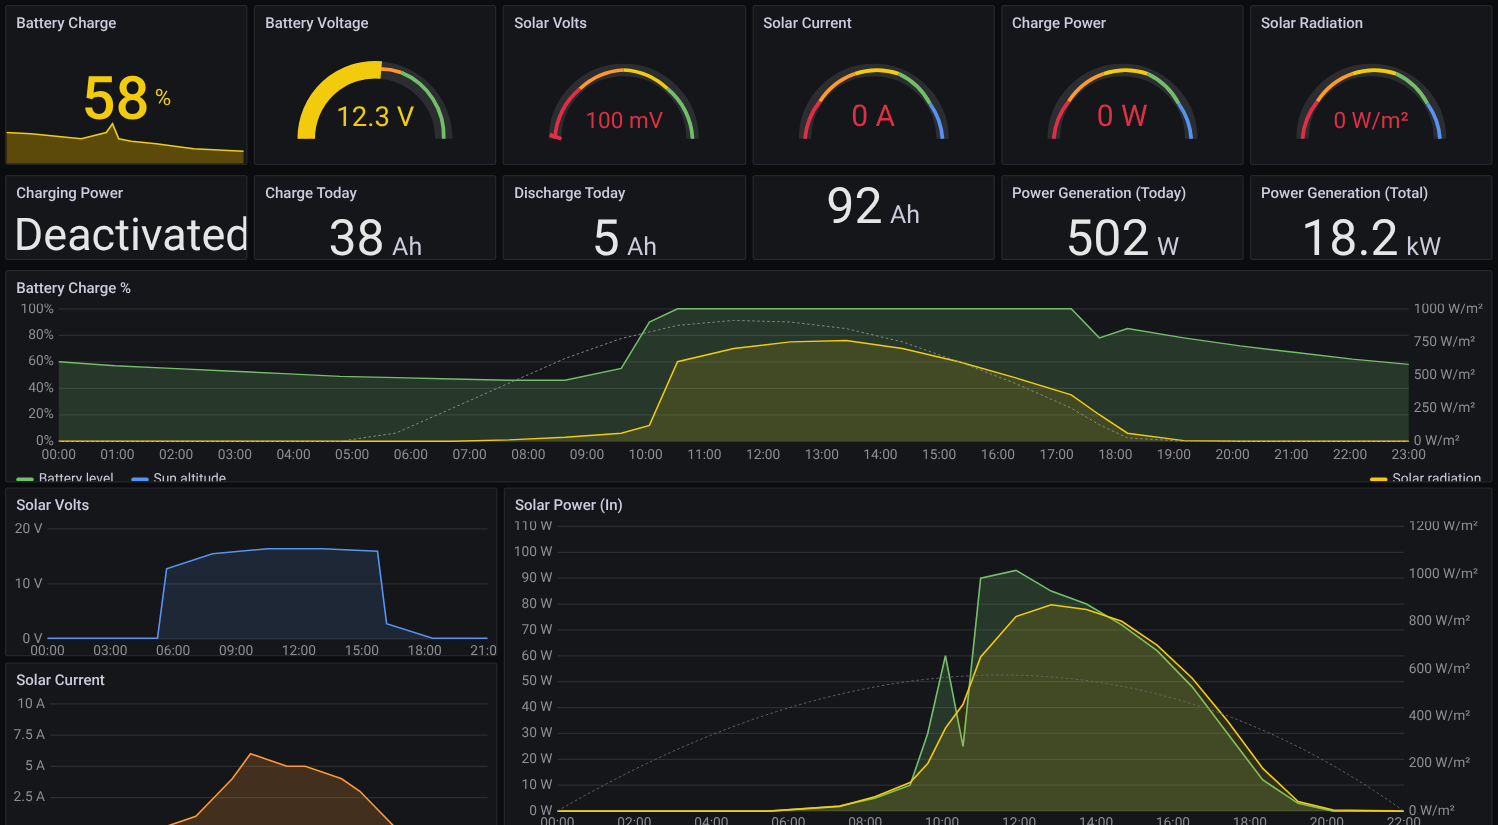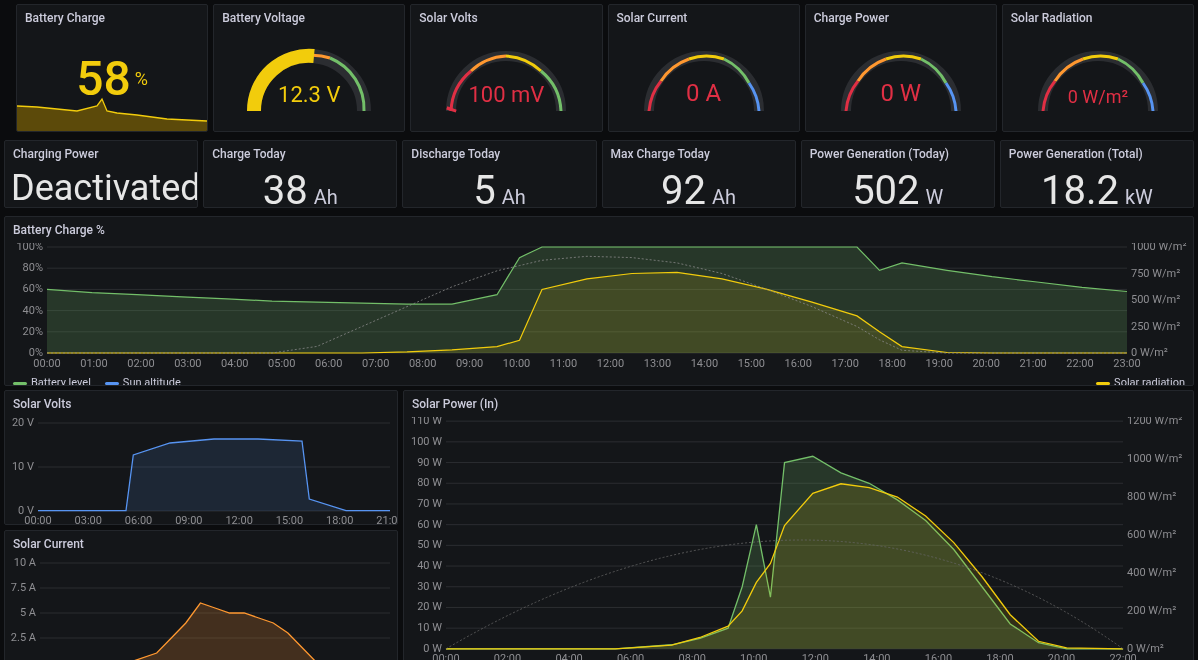--- a/index.html
+++ b/index.html
@@ -6,21 +6,21 @@
 body {
   background: #0b0c0e;
   color: #ccccdc;
   font-family: -apple-system, BlinkMacSystemFont, "Segoe UI", Roboto, sans-serif;
   font-size: 12px;
   width: 1198px;
   height: 660px;
   overflow: hidden;
 }
 .grid { display: grid; gap: 5px; padding: 4px; }
-.row1 { grid-template-columns: repeat(6, 1fr); margin-left: 12px; }
+.row1 { grid-template-columns: repeat(6, 1fr); }
 .row2 { grid-template-columns: repeat(6, 1fr); }
 .panel {
   background: #141619;
   border: 1px solid #23262b;
   border-radius: 2px;
   position: relative;
   overflow: hidden;
 }
 .panel-title {
   padding: 6px 8px;
@@ -80,21 +80,21 @@
     <div class="panel-title">Solar Volts</div>
     <div style="position:relative;display:flex;justify-content:center">
       <svg class="gauge-svg" viewBox="0 0 150 90">
         <path d="M20,80 A55,55 0 0 1 130,80" stroke="#2b2d31" stroke-width="10" fill="none"></path>
         <path d="M20,80 A55,55 0 0 1 40,40" stroke="#e02f44" stroke-width="3" fill="none"></path>
         <path d="M40,40 A55,55 0 0 1 75,25" stroke="#ff9830" stroke-width="3" fill="none"></path>
         <path d="M75,25 A55,55 0 0 1 110,40" stroke="#f2cc0c" stroke-width="3" fill="none"></path>
         <path d="M110,40 A55,55 0 0 1 130,80" stroke="#73bf69" stroke-width="3" fill="none"></path>
         <path d="M20,80 A55,55 0 0 1 21,77" stroke="#e02f44" stroke-width="10" fill="none"></path>
       </svg>
-      <div class="gauge-txt" style="color:#e02f44;font-size:22px">100 mV</div>
+      <div class="gauge-txt" style="color:#e02f44;font-size:18px">100 mV</div>
     </div>
   </div>
 
   <div class="panel" style="height:128px">
     <div class="panel-title">Solar Current</div>
     <div style="position:relative;display:flex;justify-content:center">
       <svg class="gauge-svg" viewBox="0 0 150 90">
         <path d="M20,80 A55,55 0 0 1 130,80" stroke="#2b2d31" stroke-width="10" fill="none"></path>
         <path d="M20,80 A55,55 0 0 1 32,50" stroke="#e02f44" stroke-width="3" fill="none"></path>
         <path d="M32,50 A55,55 0 0 1 60,28" stroke="#ff9830" stroke-width="3" fill="none"></path>
@@ -150,21 +150,20 @@
       </div>
   </div>
   <div class="panel" style="height:68px">
     <div class="panel-title">Discharge Today</div>
     <div class="stat-body">
         <span class="stat-val">5</span>
         <span class="stat-unit">Ah</span>
       </div>
   </div>
   <div class="panel" style="height:68px">
-    <div class="panel-title">Max Charge Today</div>
     <div class="stat-body">
         <span class="stat-val">92</span>
         <span class="stat-unit">Ah</span>
       </div>
   </div>
   <div class="panel" style="height:68px">
     <div class="panel-title">Power Generation (Today)</div>
     <div class="stat-body">
         <span class="stat-val">502</span>
         <span class="stat-unit">W</span>

